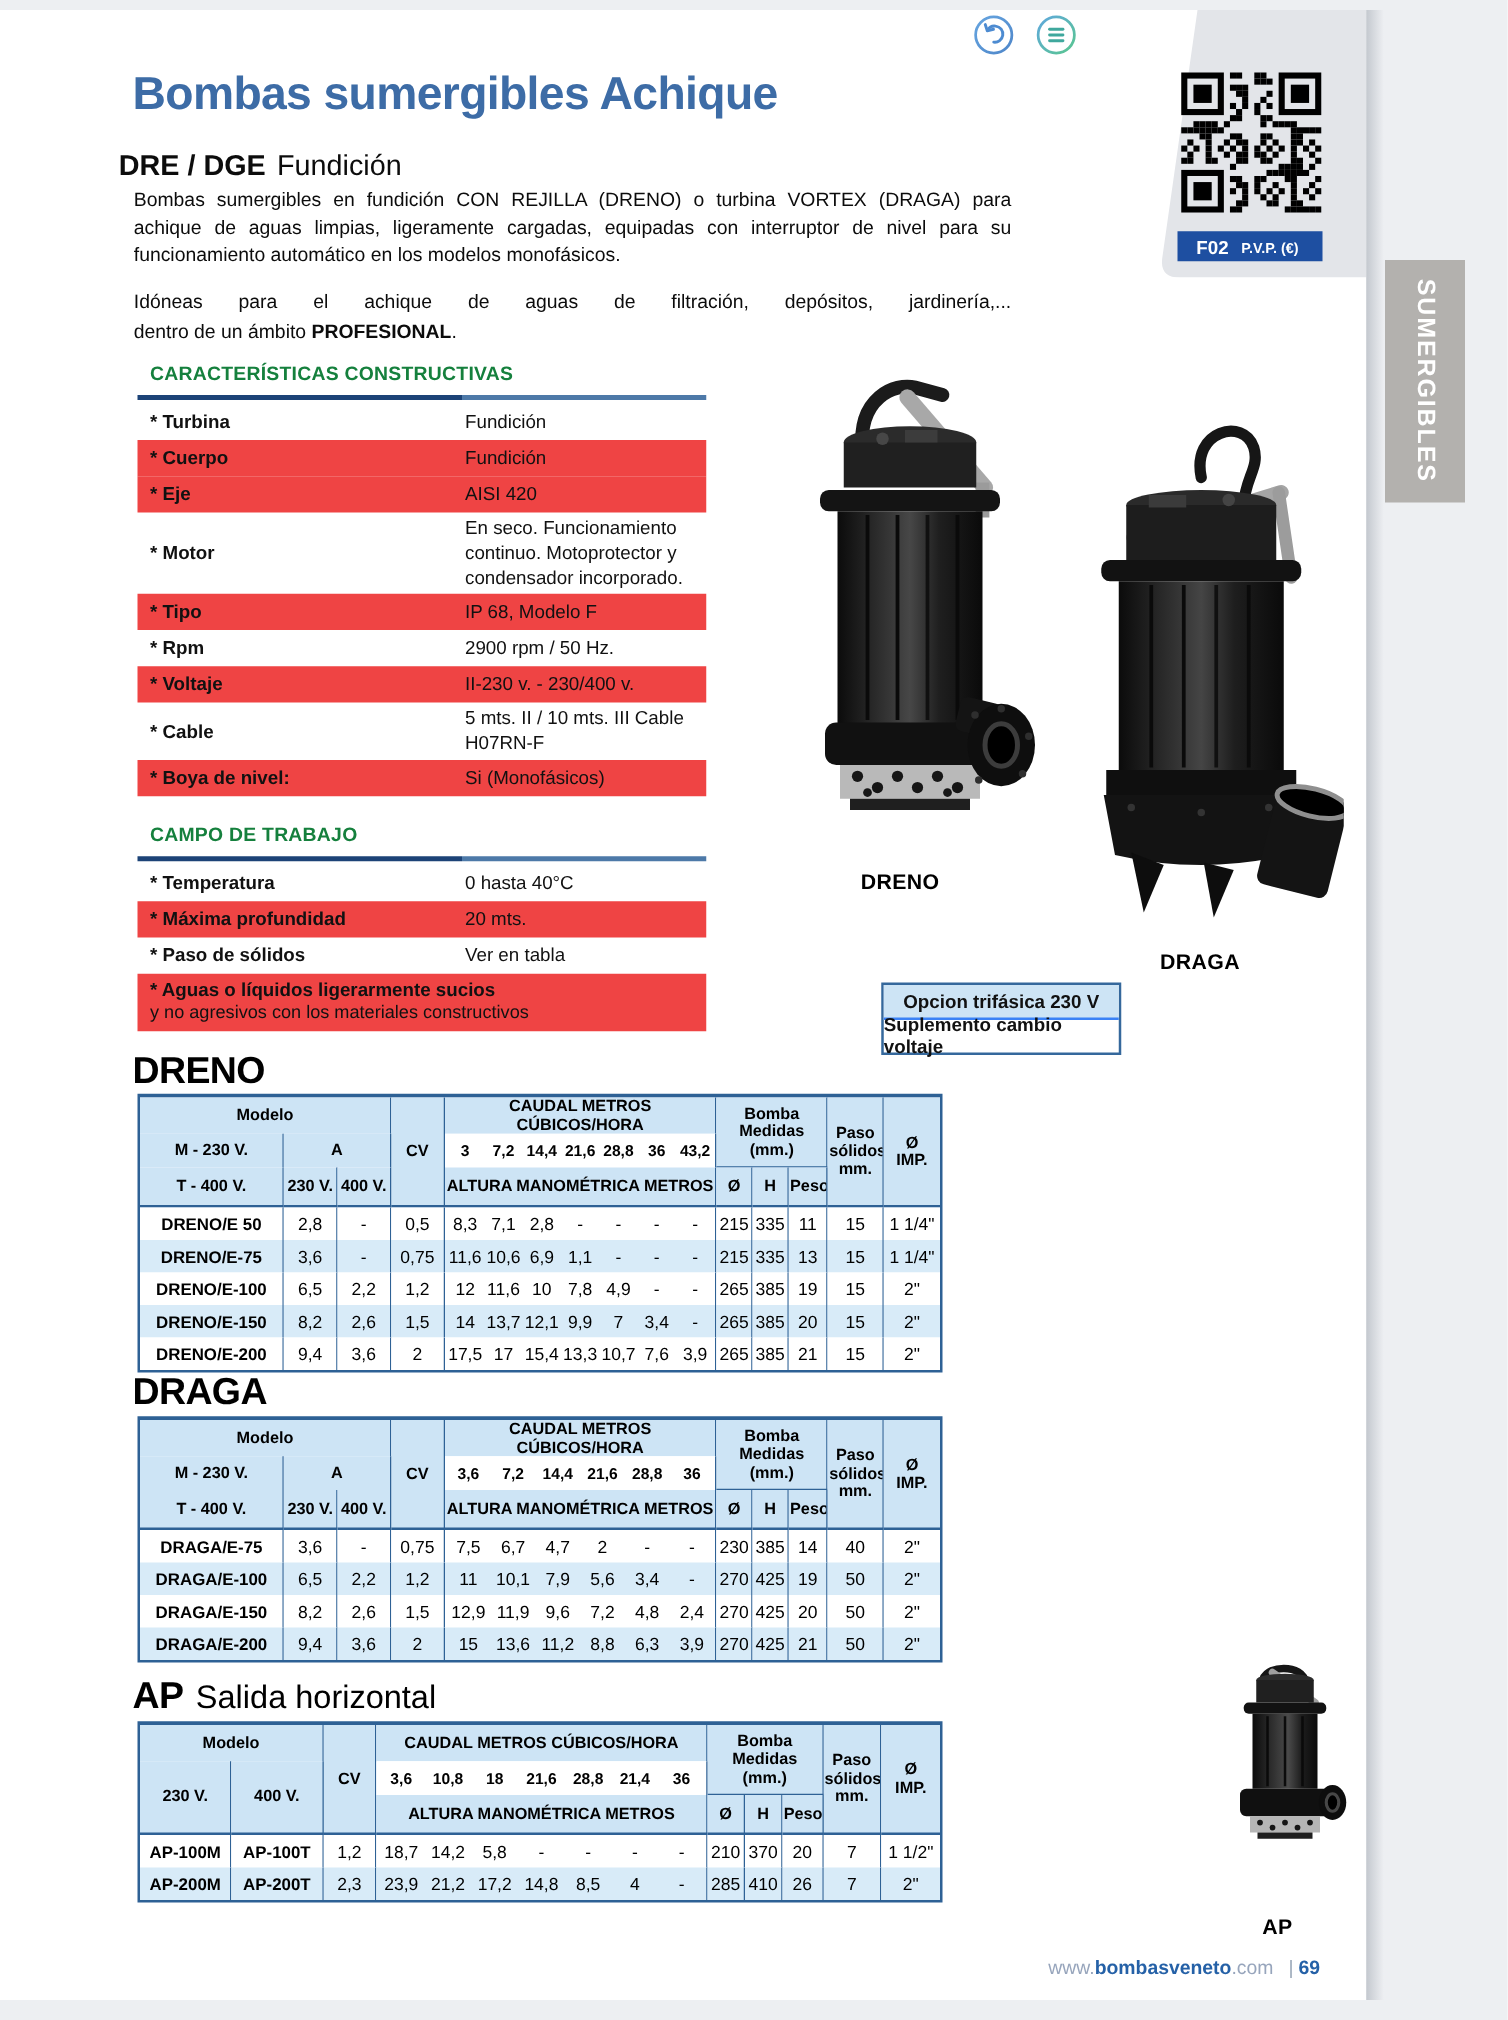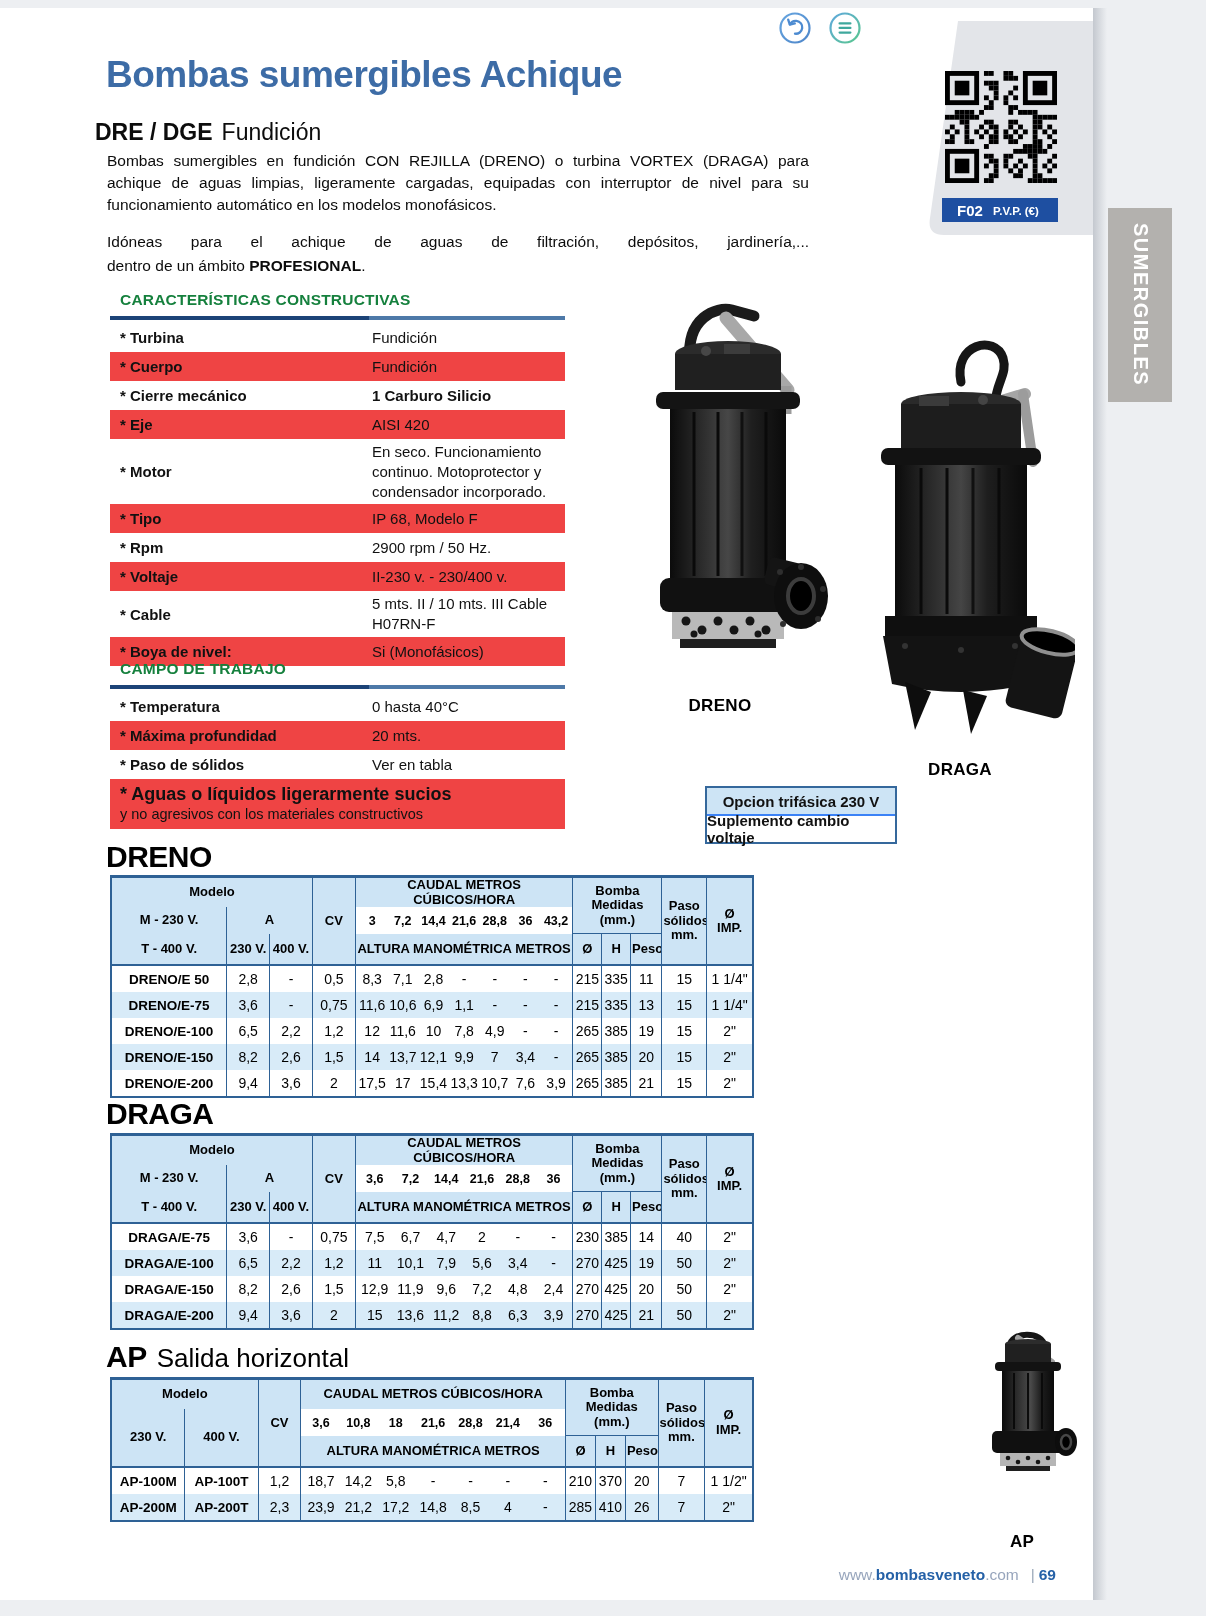--- a/index.html
+++ b/index.html
@@ -27,21 +27,21 @@
   #charc{left:110px;top:283px;}
   #campo{left:110px;top:652px;}
   .sechead{font-size:15.5px;font-weight:700;color:#15803d;padding-left:10px;margin-bottom:7px;letter-spacing:.2px;}
   .secbar{height:4px;background:linear-gradient(to right,#1c4377 57%,#4d79a8 57%);margin-bottom:3px;}
   .crow{display:flex;align-items:center;min-height:27px;padding:1px 0;}
   .crow.shade{background:#ef4444;}
   .clabel{width:262px;padding-left:10px;font-weight:700;font-size:15px;flex:none;box-sizing:border-box;}
   .cvalue{width:185px;font-size:15px;line-height:1.32;padding:2px 0;}
   .cvalue.b{font-weight:700;}
   .cnote{display:block;padding:5px 0 7px 10px;}
-  .cnote .n1{font-weight:700;font-size:18px;}
+  .cnote .n1{font-weight:700;font-size:15px;}
   .cnote .n2{font-size:14.5px;margin-top:1px;}
   
   .pump{position:absolute;}
   .plabel{position:absolute;font-weight:700;font-size:17px;color:#000;text-align:center;letter-spacing:.3px;}
   #lbl-dreno{left:640px;top:688px;width:160px;}
   #lbl-draga{left:880px;top:752px;width:160px;}
   #lbl-ap{left:972px;top:1524px;width:100px;}
   
   .optbox{position:absolute;left:705px;top:778px;width:188px;border:2px solid #35689c;background:#fff;}
   .optbox .o1{background:#cde4f5;border-bottom:2px solid #3b82f6;height:26px;display:flex;align-items:center;justify-content:center;font-weight:700;font-size:15px;}
@@ -63,21 +63,21 @@
   .ptable .br0{border-right:0;}
   .ptable td.flowstrip{background:#fff;border-bottom:0;}
   .flowvals{display:flex;width:100%;}
   .flowvals span{flex:1;font-weight:700;font-size:12.5px;}
   .ptable tbody td{border-bottom:0;font-size:14px;height:26px;background:#fff;}
   .ptable tbody tr.shade td{background:#d8ebf8;margin-left:11px;}
   .ptable tbody td.model{font-weight:700;font-size:13.5px;}
   .ptable tbody .flowvals span{font-weight:400;font-size:14px;}
   .thsmall{font-size:12.5px;}
   
-  .qrpanel{position:absolute;left:920px;top:13px;width:173px;height:214px;}
+  .qrpanel{position:absolute;left:920px;top:0;width:173px;height:214px;}
   
   .side-tab{position:absolute;left:1108px;top:208px;width:64px;height:194px;background:#b3b1ae;
     display:flex;align-items:center;justify-content:center;cursor:pointer;}
   .side-tab span{writing-mode:vertical-rl;font-size:20px;font-weight:700;color:#fff;letter-spacing:1.5px;}
   
   .footer{position:absolute;left:650px;top:1558px;width:406px;text-align:right;font-size:15.5px;}
   .fw{color:#97a5bc;} .fd{color:#2561a7;font-weight:700;} .fsep{color:#9aa7b8;margin-left:12px;margin-right:4px;font-weight:400;}
   .fnum{color:#2561a7;font-weight:700;}
 </style>
 </head>
@@ -300,24 +300,20 @@
       <div class="secbar"></div>
       <div id="charc-rows">
           <div class="crow">
             <div class="clabel">* Turbina</div>
             <div class="cvalue">Fundición</div>
           </div>
           <div class="crow shade">
             <div class="clabel">* Cuerpo</div>
             <div class="cvalue">Fundición</div>
           </div>
-          <div class="crow">
-            <div class="clabel">* Cierre mecánico</div>
-            <div class="cvalue b">1 Carburo Silicio</div>
-          </div>
           <div class="crow shade">
             <div class="clabel">* Eje</div>
             <div class="cvalue">AISI 420</div>
           </div>
           <div class="crow">
             <div class="clabel">* Motor</div>
             <div class="cvalue">En seco. Funcionamiento continuo. Motoprotector y condensador incorporado.</div>
           </div>
           <div class="crow shade">
             <div class="clabel">* Tipo</div>

